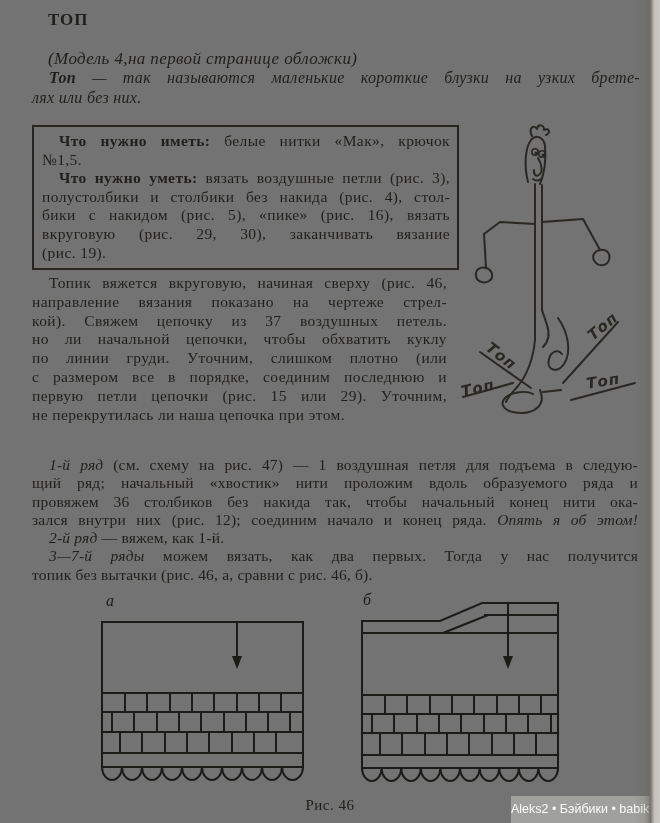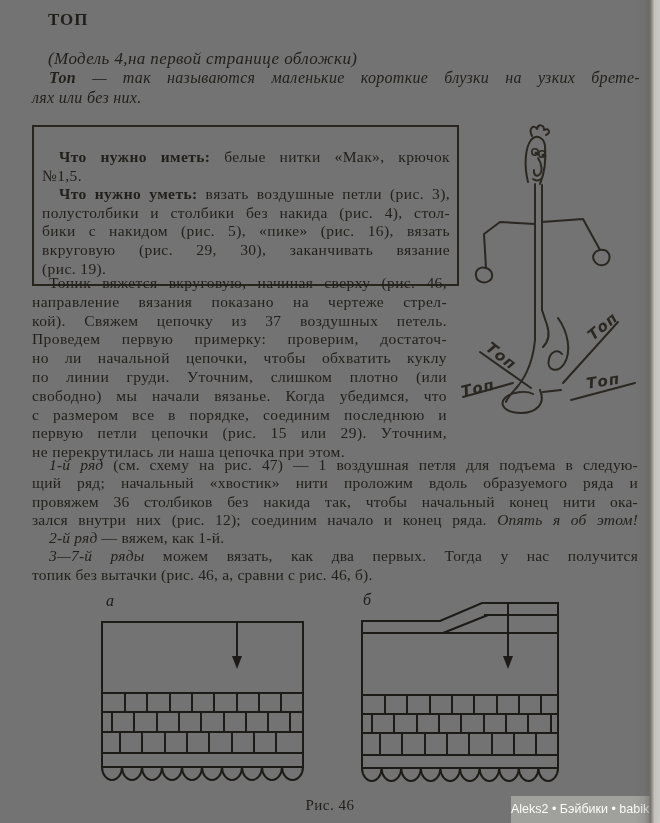--- a/index.html
+++ b/index.html
@@ -7,21 +7,21 @@
     position:relative;width:660px;height:823px;margin:0 auto;
     background:#737373;
     font-family:"Liberation Serif","DejaVu Serif",serif;
     color:#211f1b;overflow:hidden;
   }
   .title{position:absolute;left:48px;top:10px;font-size:17px;font-weight:bold;letter-spacing:1px;}
   .subtitle{position:absolute;left:48px;top:33px;font-size:17px;font-style:italic;letter-spacing:.4px;margin-top:16px;}
   .intro{position:absolute;left:32px;top:68px;width:608px;font-size:16px;line-height:19.5px;letter-spacing:.3px;}
   .reqbox{
     position:absolute;left:32px;top:125px;width:408px;
-    border:2px solid #28251f;padding:21px 7px 6px 8px;
+    border:2px solid #28251f;padding:5px 7px 6px 8px;
     font-size:15.5px;line-height:18.6px;letter-spacing:.4px;
   }
   .mainpara{position:absolute;left:32px;top:274px;width:415px;font-size:15.5px;line-height:18.8px;letter-spacing:.4px;}
   .rows{position:absolute;left:32px;top:456px;width:606px;font-size:15.5px;line-height:18.3px;letter-spacing:.2px;}
   .tline{text-align:justify;text-align-last:justify;}
   .tline.last{text-align-last:left;}
   .tline.indent{text-indent:17px;}
   .r-n{font-style:normal;font-weight:normal;}
   .r-b{font-weight:bold;}
   .r-i{font-style:italic;}
@@ -78,24 +78,22 @@
         <div class="tline"><span class="r-n">бики с накидом (рис. 5), «пике» (рис. 16), вязать</span></div>
         <div class="tline"><span class="r-n">вкруговую (рис. 29, 30), заканчивать вязание</span></div>
         <div class="tline last"><span class="r-n">(рис. 19).</span></div>
       </div>
   </div>
 
   <div class="mainpara">
       <div class="tline indent"><span class="r-n">Топик вяжется вкруговую, начиная сверху (рис. 46,</span></div>
       <div class="tline"><span class="r-n">направление вязания показано на чертеже стрел-</span></div>
       <div class="tline"><span class="r-n">кой). Свяжем цепочку из 37 воздушных петель.</span></div>
-      <div class="tline"><span class="r-n">Проведем первую примерку: проверим, достаточ-</span></div>
       <div class="tline"><span class="r-n">но ли начальной цепочки, чтобы обхватить куклу</span></div>
       <div class="tline"><span class="r-n">по линии груди. Уточним, слишком плотно (или</span></div>
-      <div class="tline"><span class="r-n">свободно) мы начали вязанье. Когда убедимся, что</span></div>
       <div class="tline"><span class="r-n">с размером все в порядке, соединим последнюю и</span></div>
       <div class="tline"><span class="r-n">первую петли цепочки (рис. 15 или 29). Уточним,</span></div>
       <div class="tline last"><span class="r-n">не перекрутилась ли наша цепочка при этом.</span></div>
     </div>
 
   <div class="rows">
     <div>
         <div class="tline indent"><span class="r-i">1-й ряд</span><span class="r-n"> (см. схему на рис. 47) — 1 воздушная петля для подъема в следую-</span></div>
         <div class="tline"><span class="r-n">щий ряд; начальный «хвостик» нити проложим вдоль образуемого ряда и</span></div>
         <div class="tline"><span class="r-n">провяжем 36 столбиков без накида так, чтобы начальный конец нити ока-</span></div>

